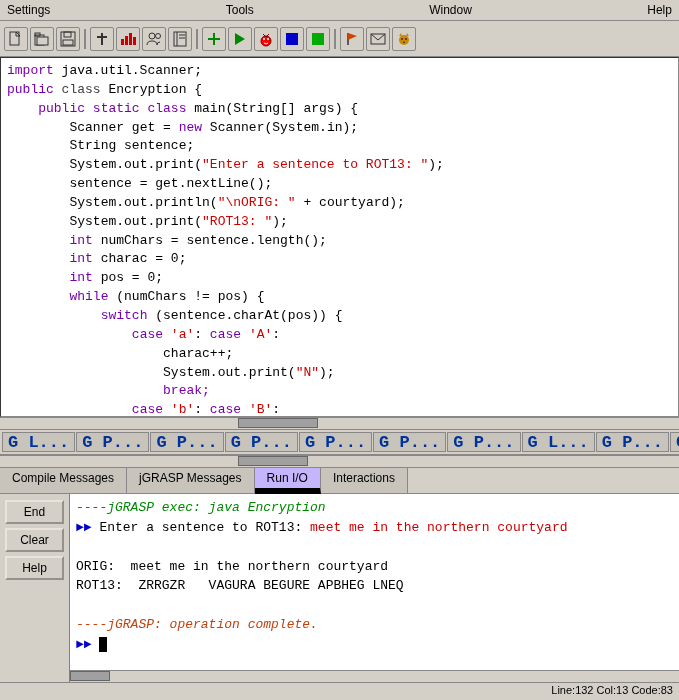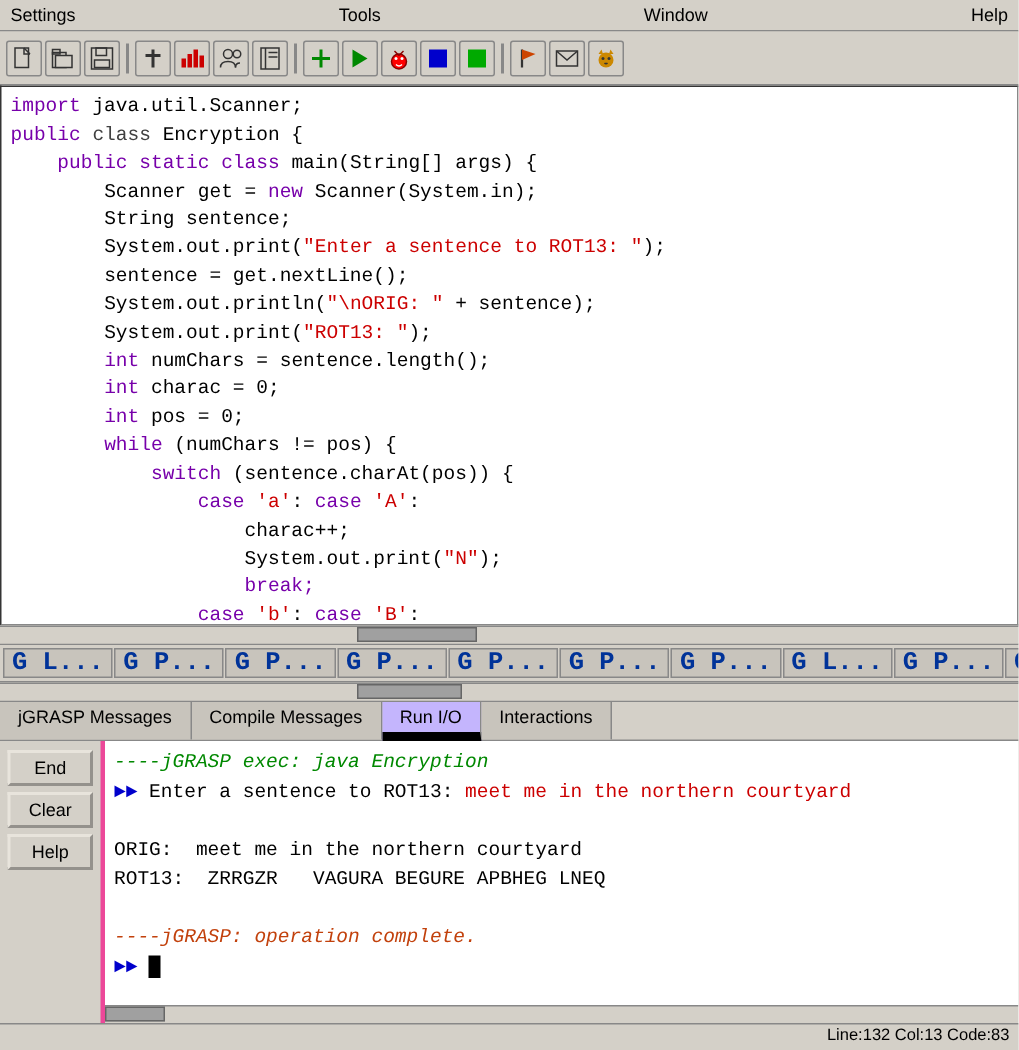--- a/index.html
+++ b/index.html
@@ -134,21 +134,21 @@
       flex: 1;
       background: white;
       overflow: hidden;
     }
     .bottom-buttons {
       display: flex;
       flex-direction: column;
       gap: 4px;
       padding: 6px 5px;
       background: #d4d0c8;
-      border-right: 3px solid #ec4899;
+      border-right: 1px solid #ec4899;
       min-width: 70px;
     }
     .action-btn {
       background: #d4d0c8;
       border: 2px outset #e8e4dc;
       font-family: Arial, sans-serif;
       font-size: 12px;
       padding: 3px 8px;
       cursor: pointer;
       text-align: center;
@@ -316,21 +316,21 @@
 
 <div class="editor-wrapper">
   <div class="editor-area" id="editor-area">
     <div class="editor-content" id="editor-content"><span style="color:#7700aa">import </span><span style="color:#000">java.util.Scanner;</span>
 <span style="color:#7700aa">public </span><span style="color:#404040">class </span><span style="color:#000">Encryption {</span>
     <span style="color:#7700aa">public </span><span style="color:#7700aa">static </span><span style="color:#7700aa">class </span><span style="color:#000">main(String[] args) {</span>
         <span style="color:#000">Scanner get = </span><span style="color:#7700aa">new </span><span style="color:#000">Scanner(System.in);</span>
         <span style="color:#000">String sentence;</span>
         <span style="color:#000">System.out.print(</span><span style="color:#cc0000">"Enter a sentence to ROT13: "</span><span style="color:#000">);</span>
         <span style="color:#000">sentence = get.nextLine();</span>
-        <span style="color:#000">System.out.println(</span><span style="color:#cc0000">"\nORIG: "</span><span style="color:#000"> + sentence);</span>
+        <span style="color:#000">System.out.println(</span><span style="color:#cc0000">"\nORIG: "</span><span style="color:#000"> + courtyard);</span>
         <span style="color:#000">System.out.print(</span><span style="color:#cc0000">"ROT13: "</span><span style="color:#000">);</span>
         <span style="color:#7700aa">int </span><span style="color:#000">numChars = sentence.length();</span>
         <span style="color:#7700aa">int </span><span style="color:#000">charac = 0;</span>
         <span style="color:#7700aa">int </span><span style="color:#000">pos = 0;</span>
         <span style="color:#7700aa">while </span><span style="color:#000">(numChars != pos) {</span>
             <span style="color:#7700aa">switch </span><span style="color:#000">(sentence.charAt(pos)) {</span>
                 <span style="color:#7700aa">case </span><span style="color:#cc0000">'a'</span><span style="color:#000">: </span><span style="color:#7700aa">case </span><span style="color:#cc0000">'A'</span><span style="color:#000">:</span>
                     <span style="color:#000">charac++;</span>
                     <span style="color:#000">System.out.print(</span><span style="color:#cc0000">"N"</span><span style="color:#000">);</span>
                     <span style="color:#7700aa">break;</span>
@@ -358,22 +358,22 @@
     <button class="tab-btn">G L...</button>
     <button class="tab-btn">G ...</button>
     <button class="tab-btn">G S</button>
   </div>
 <div class="h-scrollbar" style="background:#d4d0c8;">
   <div class="h-scrollbar-thumb" style="left:35%;width:70px;"></div>
 </div>
 
 <div class="bottom-panel">
   <div class="bottom-tabs" id="bottom-tabs">
-  <div class="bottom-tab">jGRASP Messages</div>
-      <div class="bottom-tab">Compile Messages</div>
+  <div class="bottom-tab">Compile Messages</div>
+      <div class="bottom-tab">jGRASP Messages</div>
       <div class="bottom-tab active">Run I/O</div>
       <div class="bottom-tab">Interactions</div>
     </div>
   <div class="bottom-content">
     <div class="bottom-buttons" id="bottom-buttons">
     <button class="action-btn">End</button>
         <button class="action-btn">Clear</button>
         <button class="action-btn">Help</button>
       </div>
     <div style="flex:1;display:flex;flex-direction:column;overflow:hidden;">

